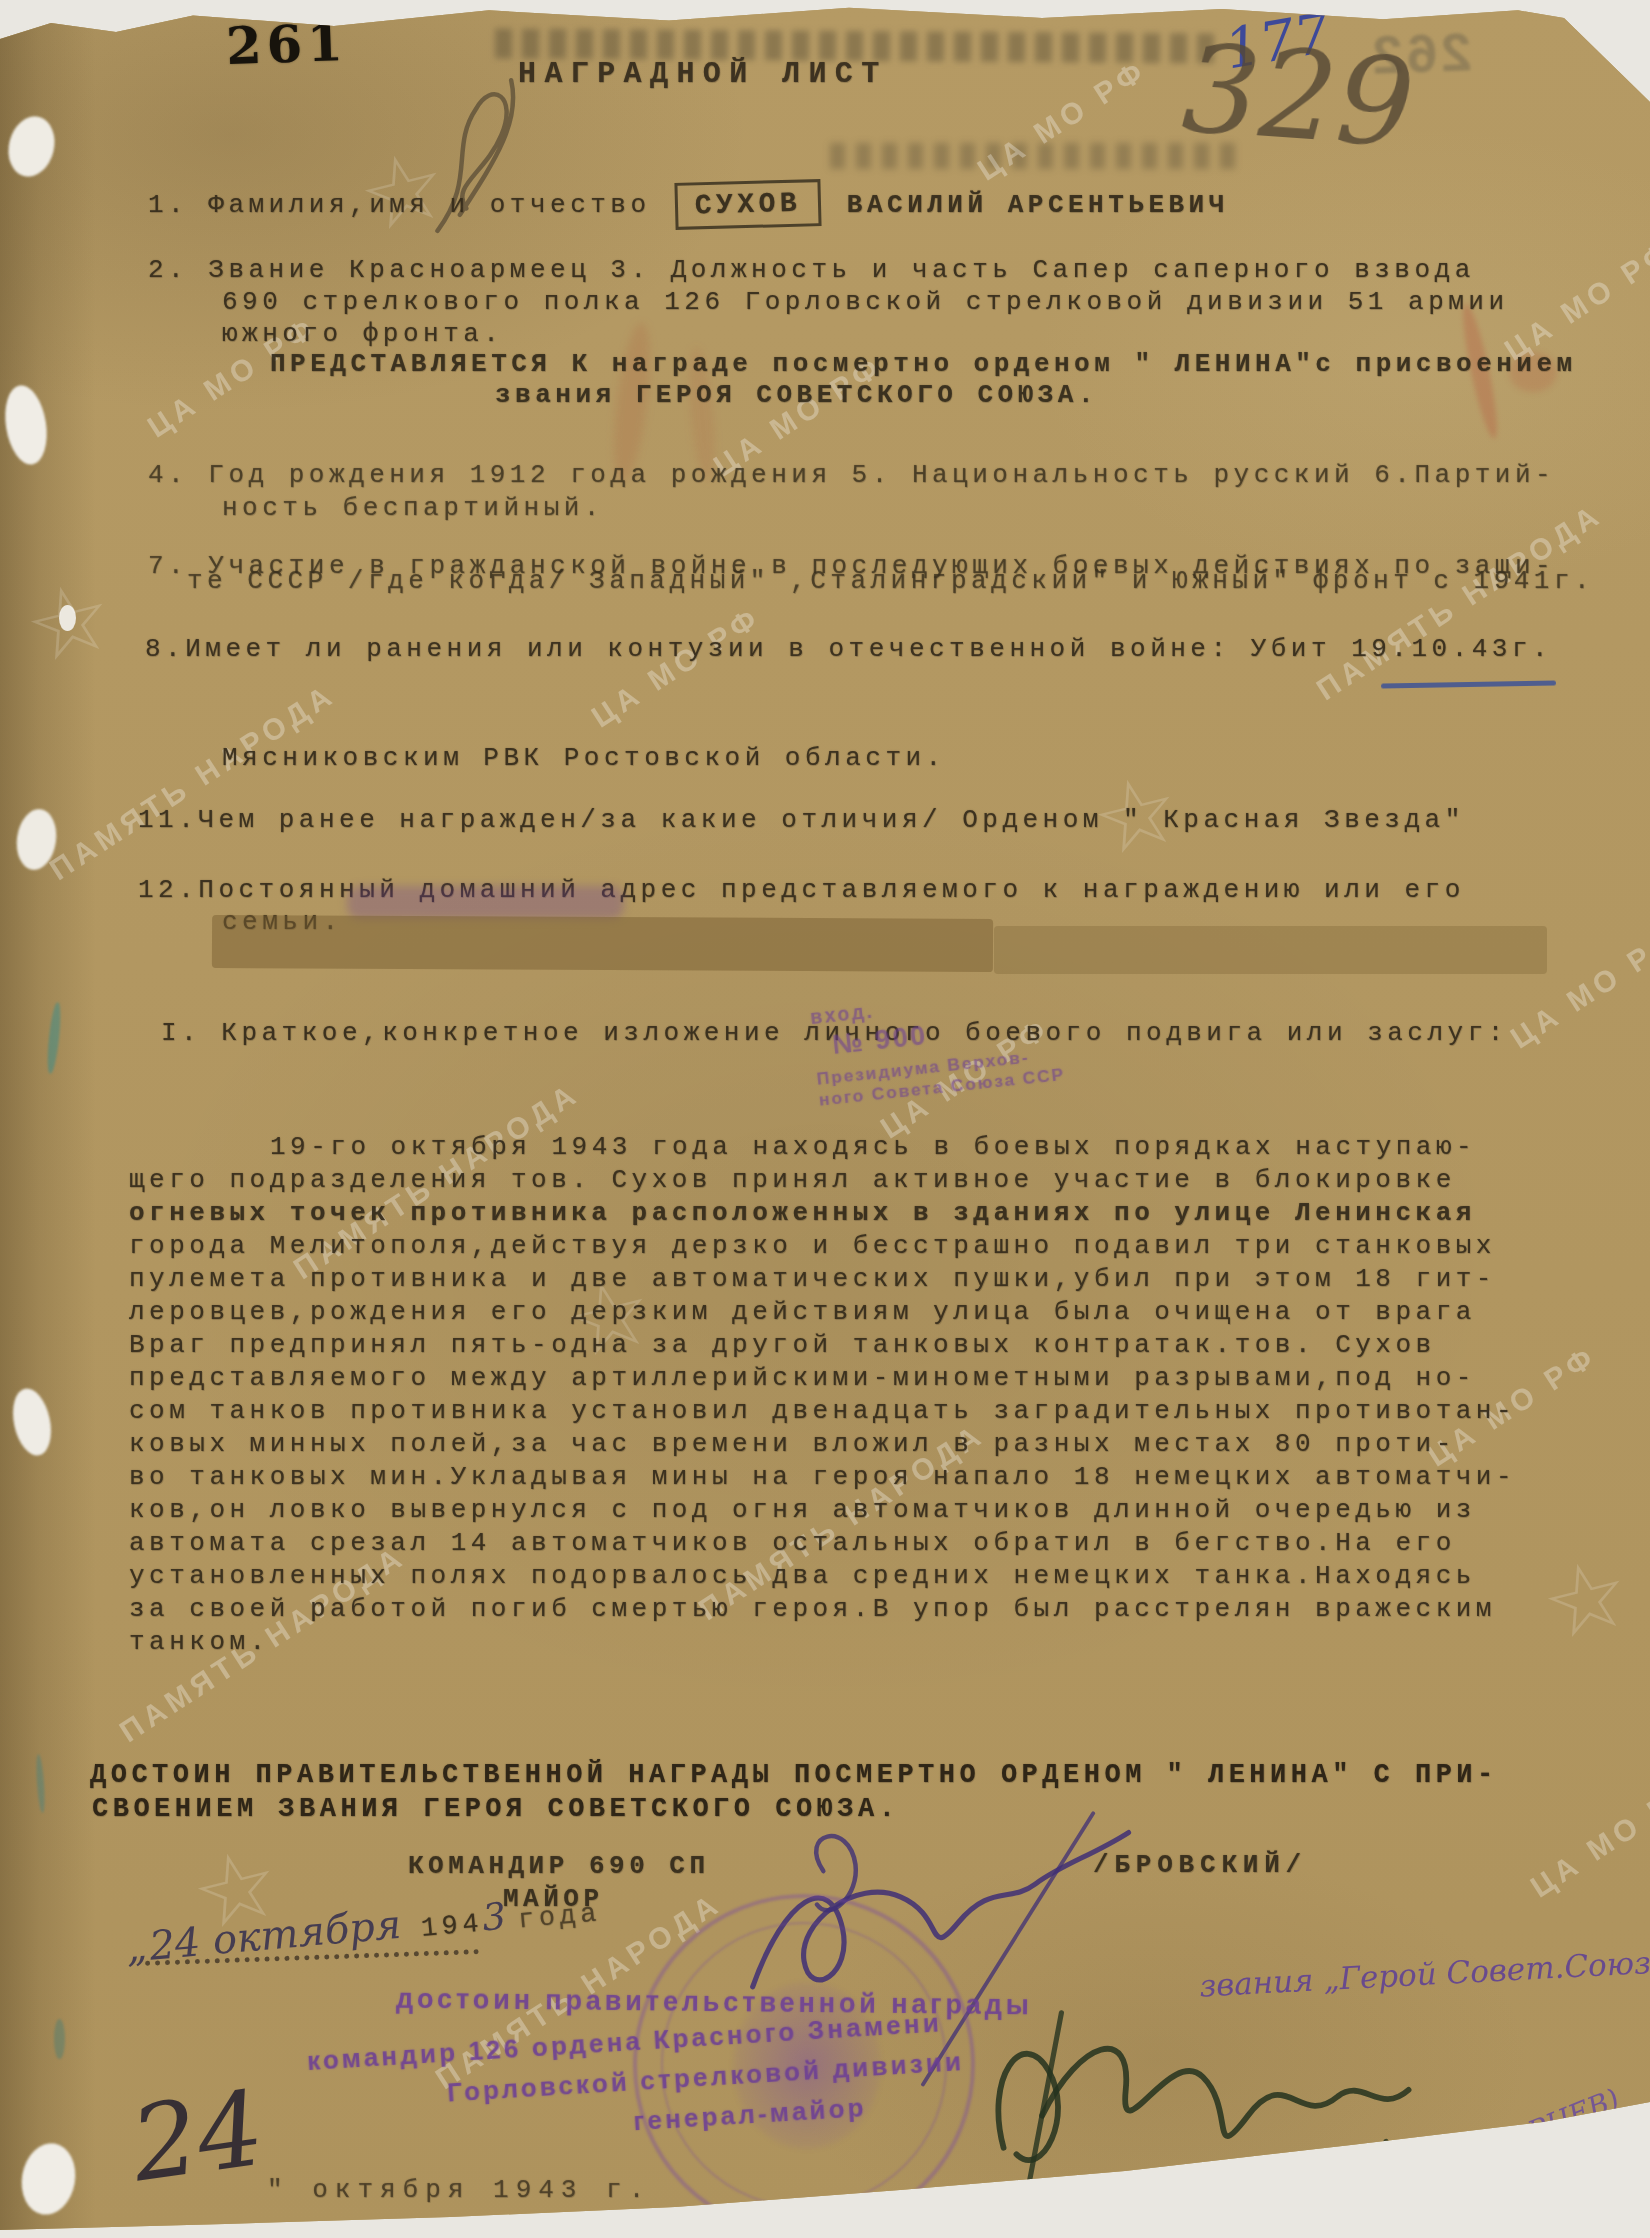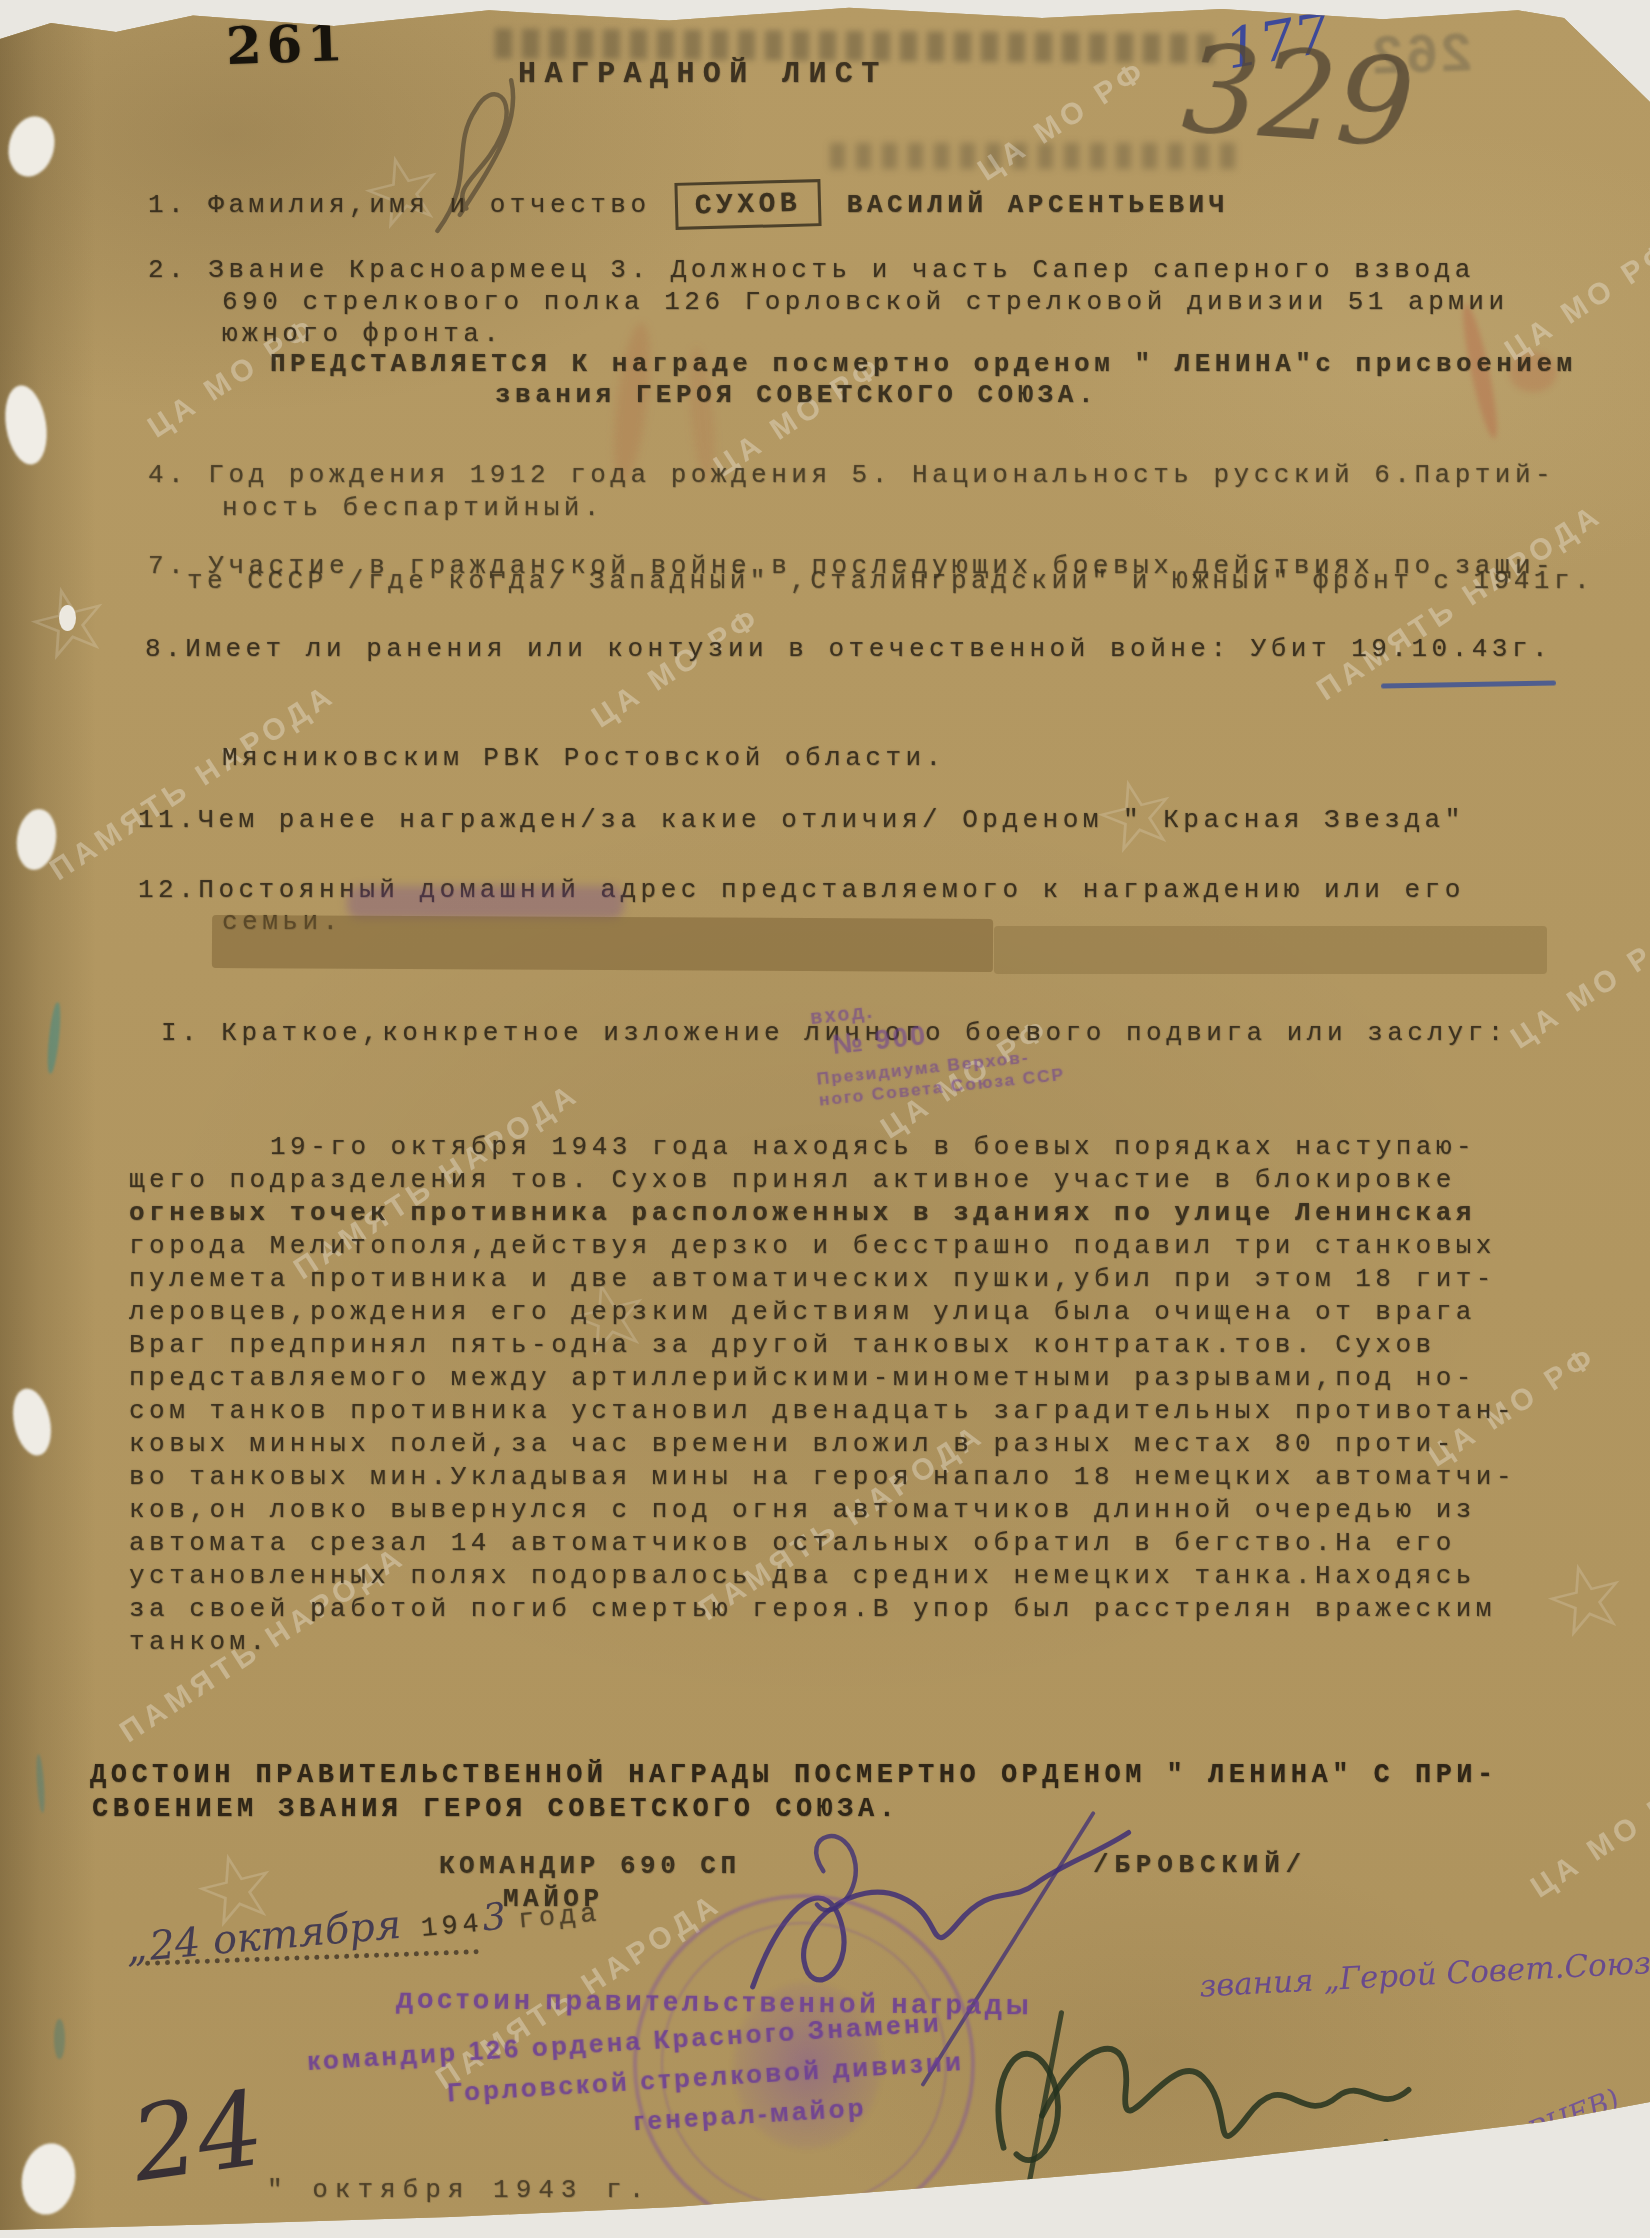--- a/index.html
+++ b/index.html
@@ -137,21 +137,21 @@
       <div class="typed narr-line" style="position:static;">ков,он ловко вывернулся с под огня автоматчиков длинной очередью из</div>
       <div class="typed narr-line" style="position:static;">автомата срезал 14 автоматчиков остальных обратил в бегство.На его</div>
       <div class="typed narr-line" style="position:static;">установленных полях подорвалось два средних немецких танка.Находясь</div>
       <div class="typed narr-line" style="position:static;">за своей работой погиб смертью героя.В упор был расстрелян вражеским</div>
       <div class="typed narr-line" style="position:static;">танком.</div>
     </div>
 
     <div class="typed" style="left:90px;top:1760px;font-size:27px;font-weight:700;color:rgba(42,34,21,.92);">ДОСТОИН ПРАВИТЕЛЬСТВЕННОЙ НАГРАДЫ ПОСМЕРТНО ОРДЕНОМ " ЛЕНИНА" С ПРИ-</div>
     <div class="typed" style="left:92px;top:1794px;font-size:27px;font-weight:700;color:rgba(42,34,21,.92);">СВОЕНИЕМ ЗВАНИЯ ГЕРОЯ СОВЕТСКОГО СОЮЗА.</div>
 
-    <div class="typed" style="left:439px;top:1851px;font-weight:700;">КОМАНДИР 690 СП</div>
+    <div class="typed" style="left:408px;top:1851px;font-weight:700;">КОМАНДИР 690 СП</div>
     <div class="typed" style="left:503px;top:1884px;font-weight:700;">МАЙОР</div>
 
     <div style="position:absolute;left:125px;top:1904px;transform:rotate(-5deg);white-space:nowrap;">
       <span class="hw" style="font-size:40px;color:rgba(58,51,80,.9);">„</span>
       <span class="hw" style="font-size:40px;color:rgba(58,51,80,.9);">24 октября</span>
       <span class="typed" style="position:static;margin-left:16.7px;font-size:27px;">194</span><span class="hw" style="font-size:37px;color:rgba(58,51,80,.9);">3</span>
       <span class="typed" style="position:static;margin-left:9px;font-size:27px;color:rgba(58,48,30,.6);">года</span>
     </div>
     <div style="position:absolute;left:145px;top:1955px;width:334px;border-bottom:5.1px dotted rgba(50,40,30,.7);transform:rotate(-2deg);"></div>
 

